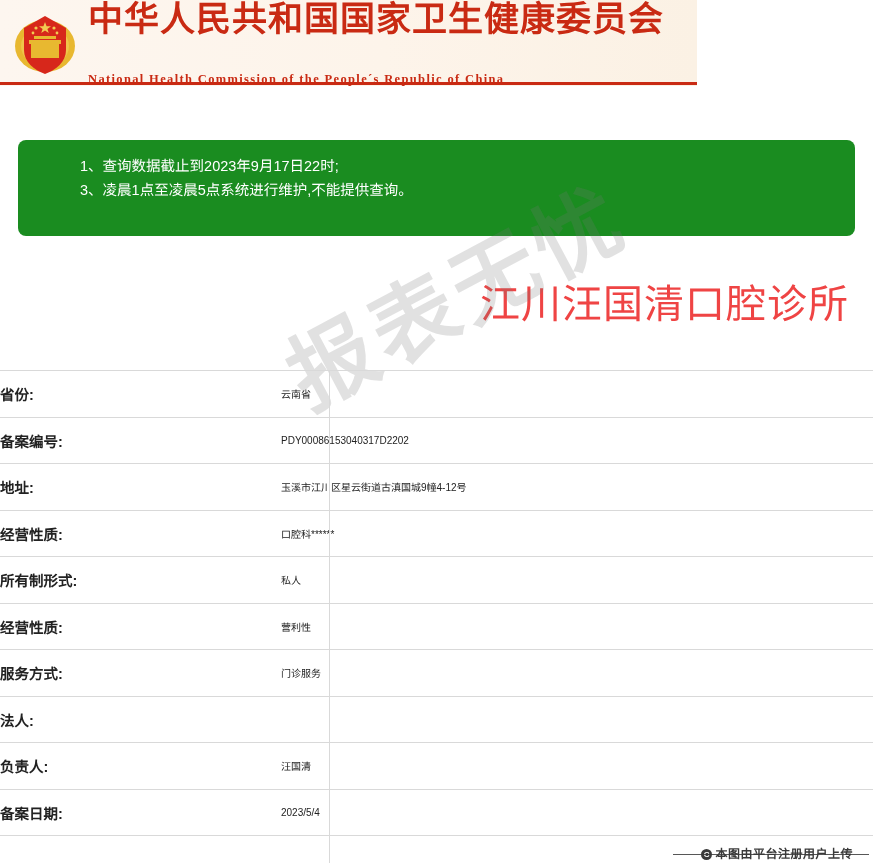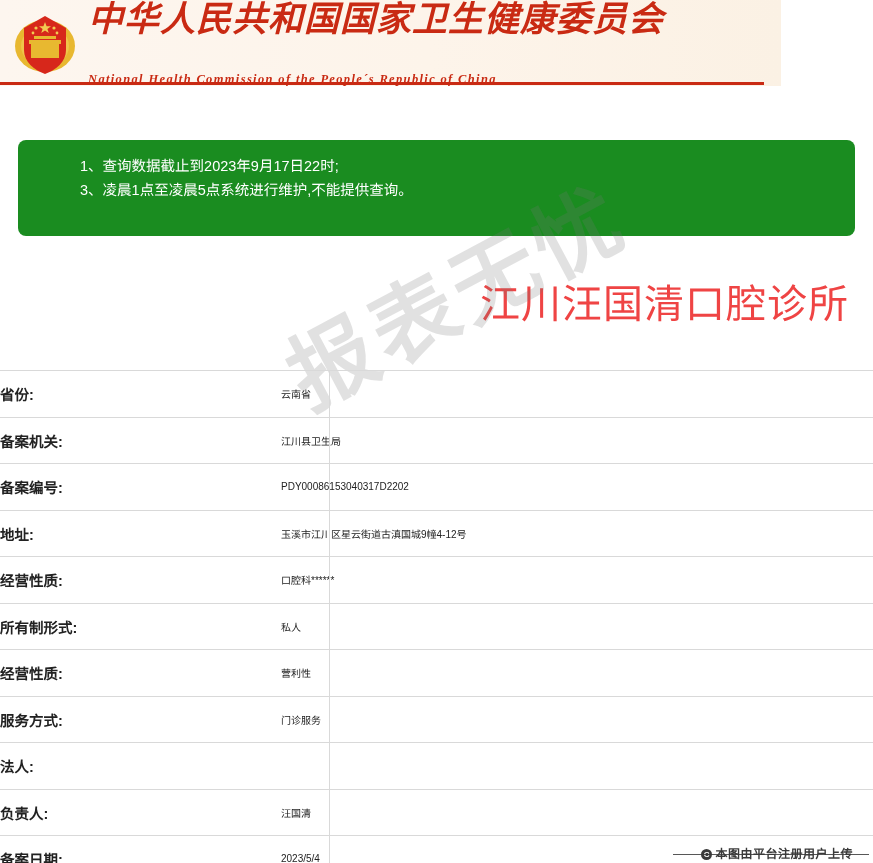--- a/index.html
+++ b/index.html
@@ -11,27 +11,26 @@
     width: 873px;
     height: 863px;
     position: relative;
     font-family: "Liberation Sans", sans-serif;
     overflow: hidden;
   }
 
   
   .banner {
     position: relative;
-    width: 781px;
+    width: 697px;
     height: 86px;
     margin: 0;
     padding: 0;
     background: linear-gradient(to right, #fdf6ef 0%, #fdf4ea 55%, #fbf1e4 100%);
     overflow: hidden;
-    font-style: italic;
   }
   .banner-inner {
     display: flex;
     align-items: center;
     height: 86px;
   }
   .emblem {
     width: 74px;
     height: 74px;
     margin-left: 8px;
@@ -233,24 +232,20 @@
 
 <div class="watermark">报表无忧</div>
 
 <table class="info-table">
   <tbody>
     <tr>
       <td class="cell-label">省份:</td>
       <td class="cell-value">云南省</td>
     </tr>
     <tr>
-      <td class="cell-label">备案机关:</td>
-      <td class="cell-value">江川县卫生局</td>
-    </tr>
-    <tr>
       <td class="cell-label">备案编号:</td>
       <td class="cell-value">PDY00086153040317D2202</td>
     </tr>
     <tr>
       <td class="cell-label">地址:</td>
       <td class="cell-value">玉溪市江川区星云街道古滇国城9幢4-12号</td>
     </tr>
     <tr>
       <td class="cell-label">经营性质:</td>
       <td class="cell-value">口腔科******</td>

